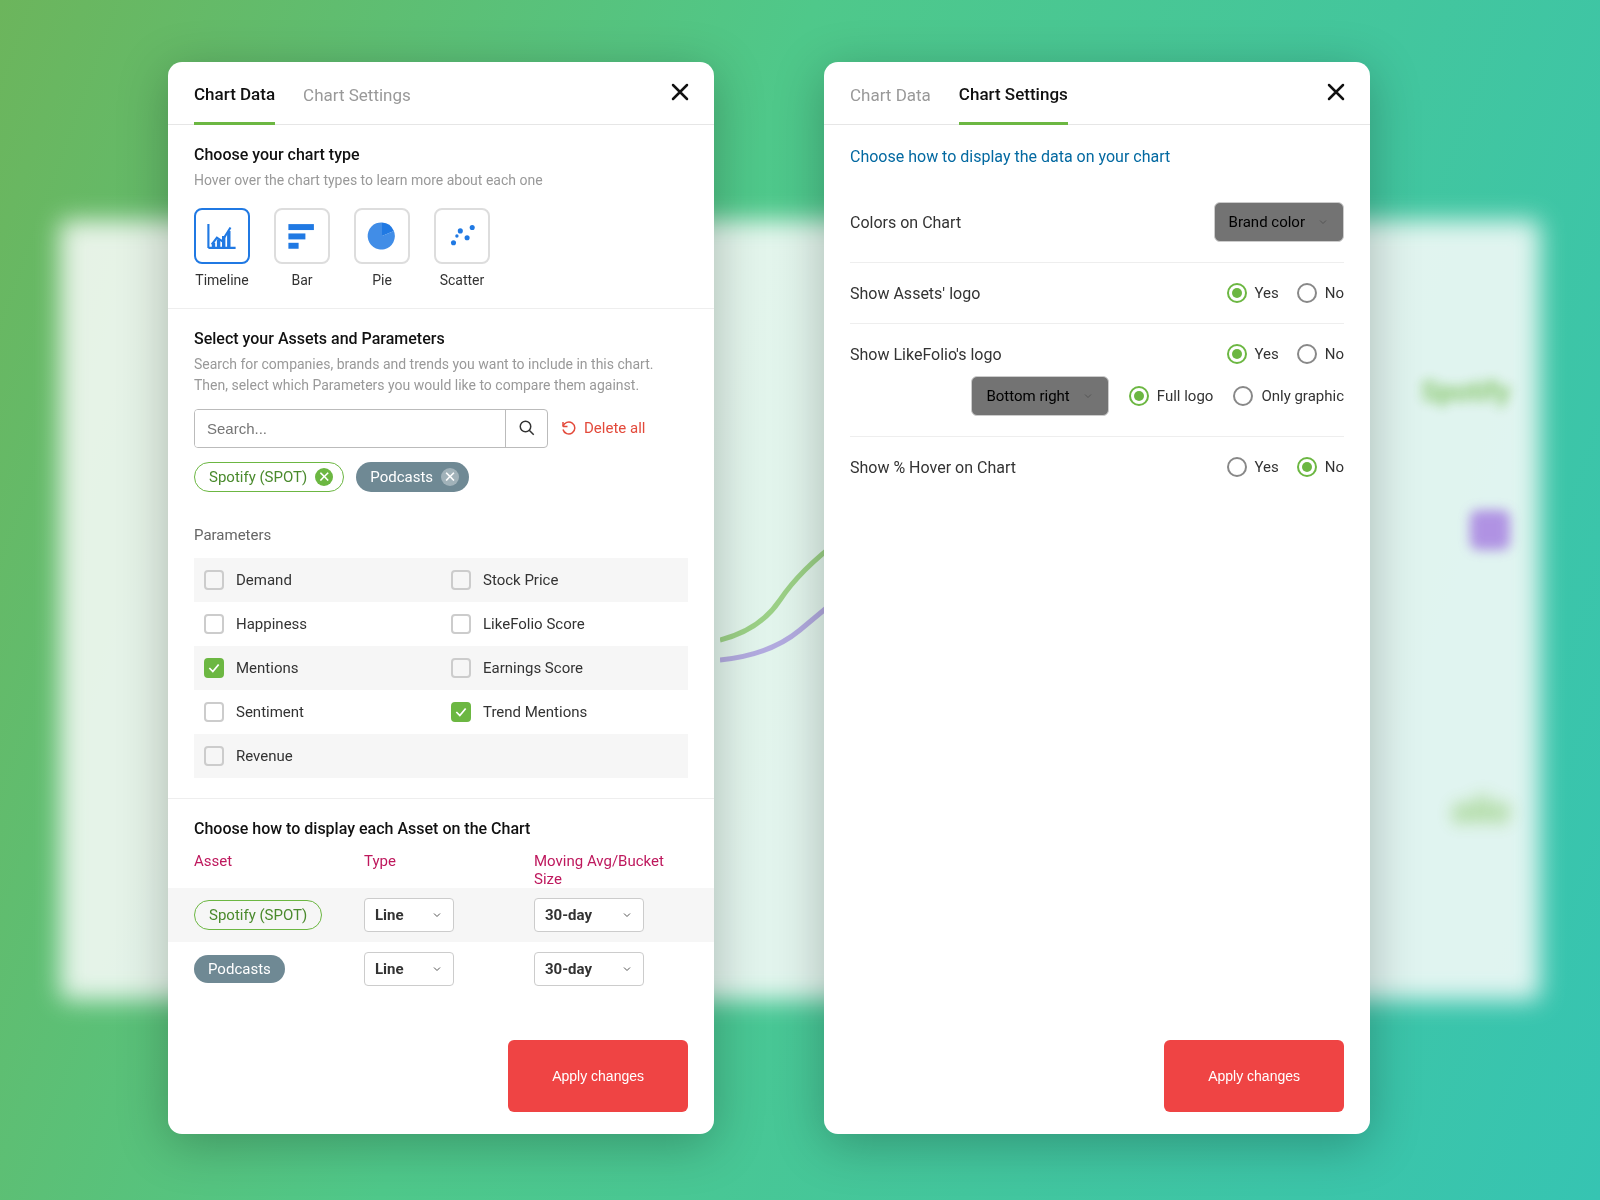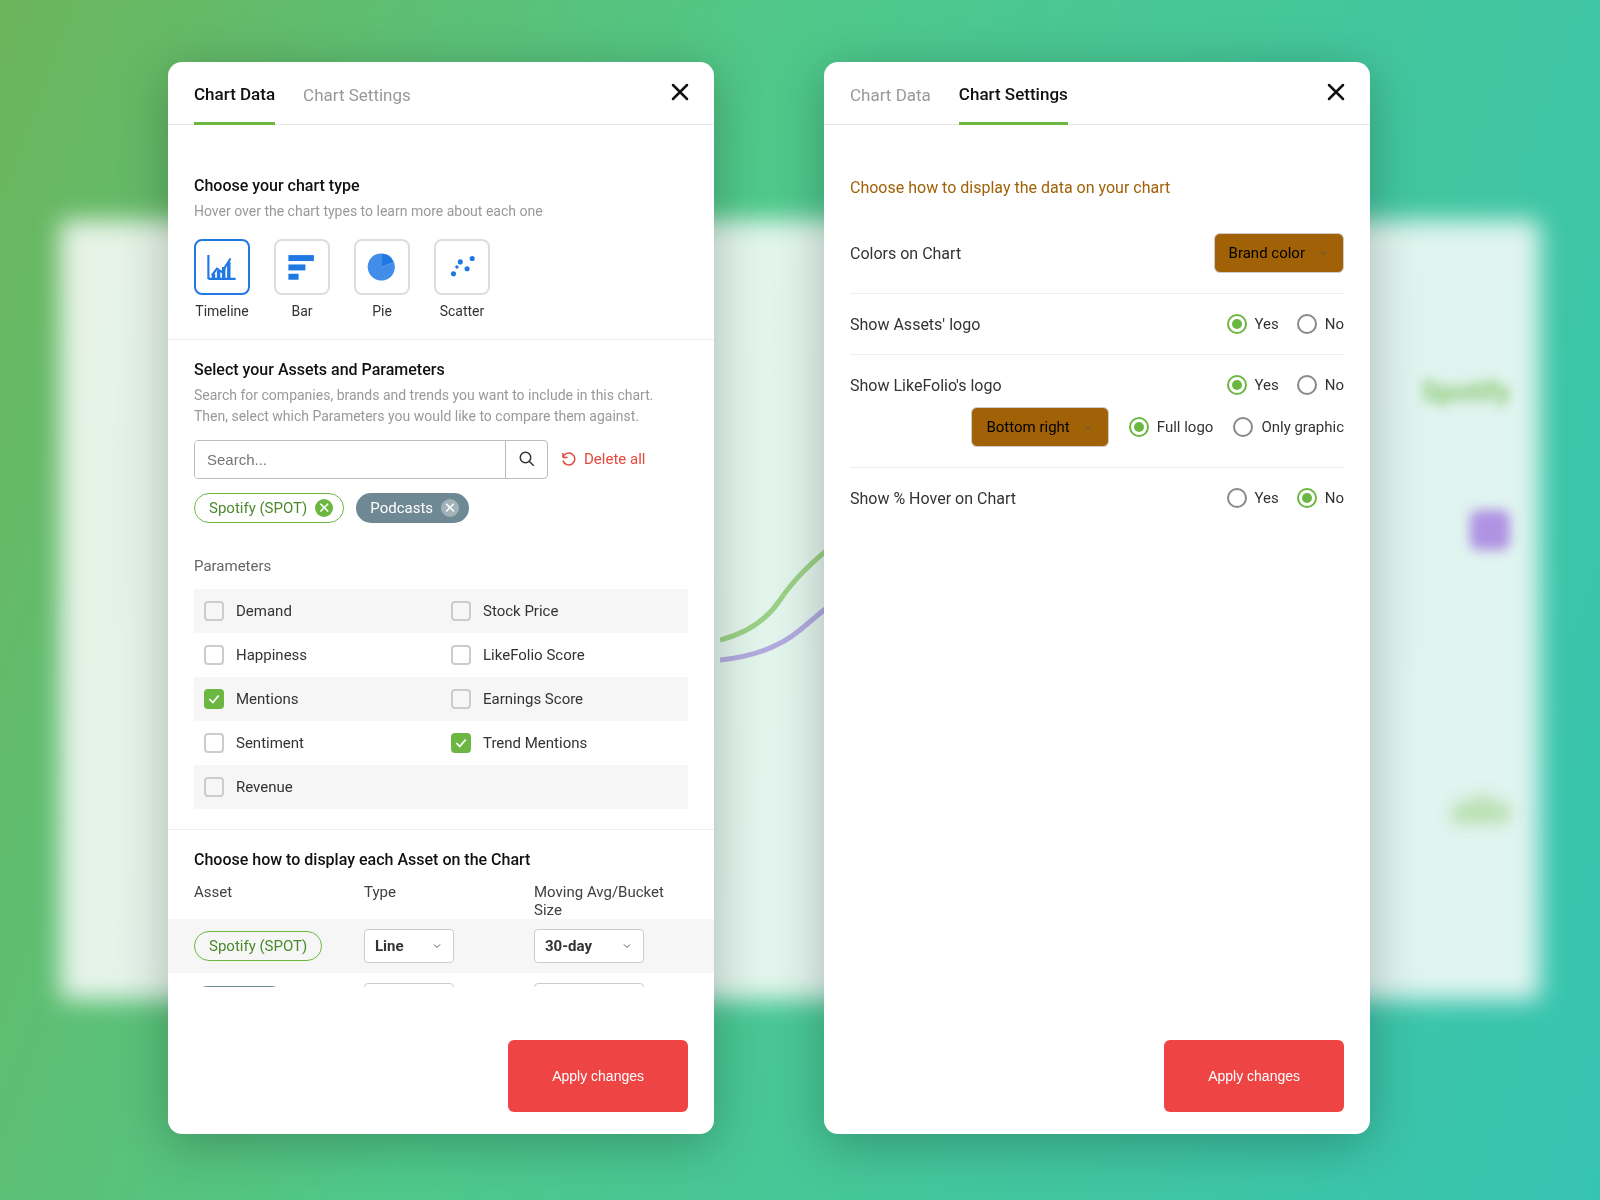--- a/index.html
+++ b/index.html
@@ -29,21 +29,20 @@
 
 .modal {
   position: absolute;
   width: 546px;
   top: 62px;
   background: #fff;
   border-radius: 14px;
   box-shadow: 0 10px 50px rgba(0,0,0,0.25);
   display: flex;
   flex-direction: column;
-  gap: 31px;
 }
 .modal.left { left: 168px; height: 1072px; }
 .modal.right { left: 824px; height: 1072px; }
 
 .tabbar {
   display: flex;
   align-items: center;
   padding: 22px 26px 0 26px;
   border-bottom: 1px solid #e6e6e6;
   position: relative;
@@ -159,21 +158,21 @@
   border: 2px solid #ccc;
   border-radius: 4px;
   display: flex; align-items: center; justify-content: center;
   cursor: pointer;
 }
 .cbox.checked { background: #6cb742; border-color: #6cb742; }
 .cbox.checked svg { width: 14px; height: 14px; stroke: #fff; fill: none; stroke-width: 3; }
 .plabel { font-size: 15px; color: #333; }
 
 
-.disphdr { display: flex; margin-top: 14px; font-size: 15px; color: #404040; }
+.disphdr { display: flex; margin-top: 14px; font-size: 15px; color: #be185d; }
 .disphdr > div:nth-child(1) { width: 170px; }
 .disphdr > div:nth-child(2) { width: 170px; }
 .disphdr > div:nth-child(3) { flex: 1; }
 .disprow { display: flex; align-items: center; padding: 10px 0; }
 .disprow.stripe { background: #f6f6f6; margin: 0 -26px; padding: 10px 26px; }
 .disprow > div:nth-child(1) { width: 170px; }
 .disprow > div:nth-child(2) { width: 170px; }
 .disprow > div:nth-child(3) { flex: 1; }
 .sel {
   display: inline-flex; align-items: center; justify-content: space-between;
@@ -218,21 +217,21 @@
   border: 2px solid #888;
   border-radius: 999px;
   display: flex; align-items: center; justify-content: center;
 }
 .rdot.on { border-color: #6cb742; }
 .rdot.on::after { content: ""; width: 10px; height: 10px; background: #6cb742; border-radius: 999px; }
 .dropdown {
   display: inline-flex; align-items: center; gap: 12px;
   border: 1px solid #ccc; border-radius: 6px;
   padding: 10px 14px; font-size: 15px; cursor: pointer;
-  background: #a16207;
+  background: #737373;
 }
 .dropdown svg { width: 12px; height: 12px; stroke: #555; fill: none; stroke-width: 2; }
 .subrow {
   display: flex; align-items: center; justify-content: flex-end; gap: 20px;
   padding: 0 0 20px 0;
   border-bottom: 1px solid #eee;
 }
 
 .params-title { font-size: 15px; color: #666; margin-top: 34px; }
 
@@ -471,21 +470,21 @@
     <div class="tab active">Chart Settings</div>
     <div class="close-x">
       <svg viewBox="0 0 24 24">
           <path d="M5 5 L19 19 M19 5 L5 19" stroke="#111" stroke-width="2.5" stroke-linecap="round"></path>
         </svg>
     </div>
   </div>
 
   <div class="body">
     <div class="section">
-      <div class="hint" style="color:#a16207;font-size:16px;margin-bottom:14px">Choose how to display the data on your chart</div>
+      <div class="hint" style="color:#0369a1;font-size:16px;margin-bottom:14px">Choose how to display the data on your chart</div>
 
       <div class="setrow">
         <div class="setlabel">Colors on Chart</div>
         <div class="dropdown">
           <span>Brand color</span>
           <svg viewBox="0 0 24 24">
               <path d="M6 9 L12 15 L18 9"></path>
             </svg>
         </div>
       </div>

